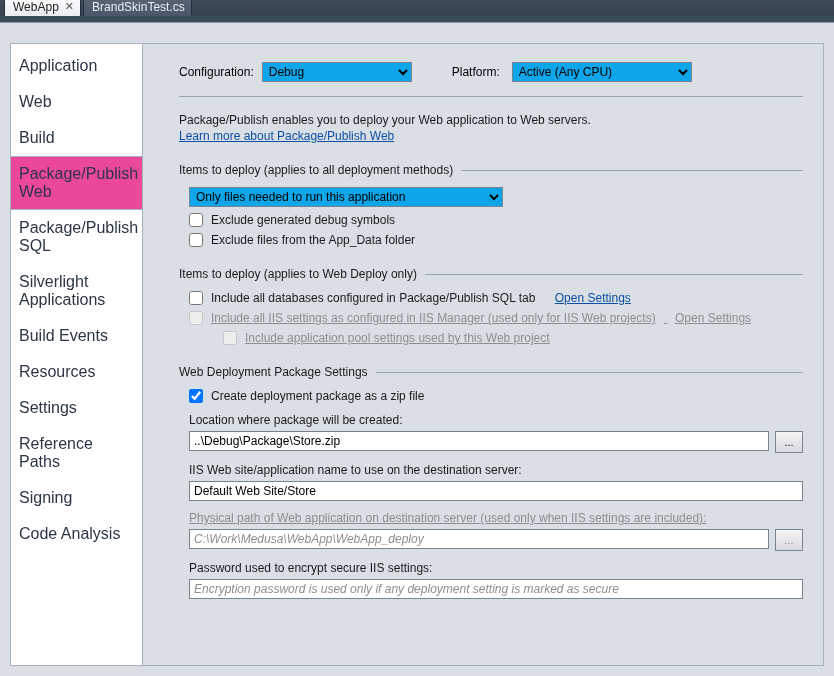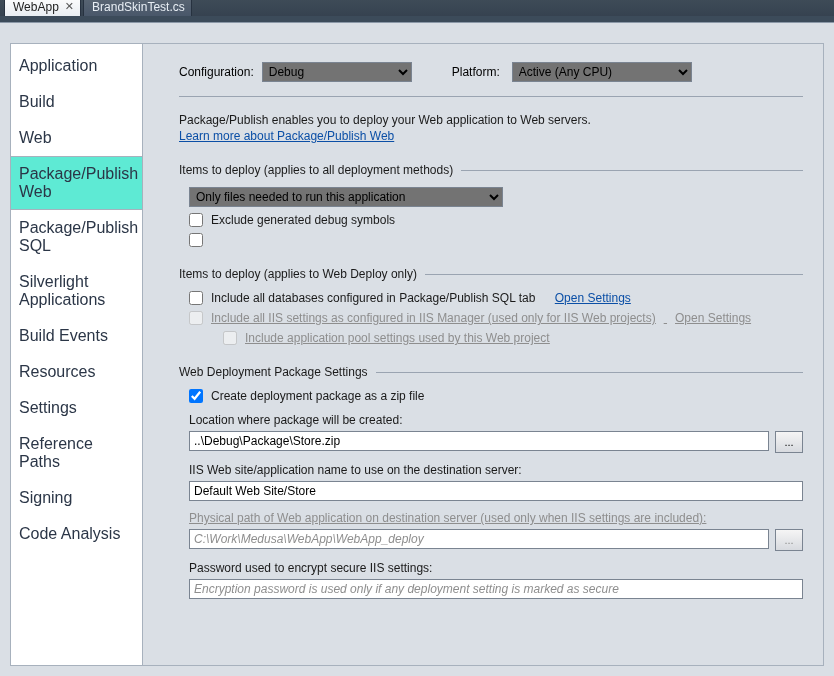--- a/index.html
+++ b/index.html
@@ -68,21 +68,21 @@
   }
   .sidebar-item {
     padding: 8px 8px;
     font-size: 16px;
     color: #2b3647;
     cursor: default;
     border-bottom: 1px solid transparent;
     border-top: 1px solid transparent;
   }
   .sidebar-item.selected {
-    background: #5eead4;
+    background: #ec4899;
     border-top: 1px solid #a7b1bd;
     border-bottom: 1px solid #a7b1bd;
     margin-right: -1px;
   }
   
   .content {
     position: absolute;
     top: 0; left: 132px; right: 0; bottom: 0;
     background: #dadfe5;
     border: 1px solid #a7b1bd;
@@ -94,21 +94,21 @@
     display: flex;
     align-items: center;
     gap: 8px;
     margin-bottom: 14px;
   }
   .label { color: #000; }
   .select {
     height: 20px;
     font-size: 12px;
     border: 1px solid #7a8491;
-    background: #737373;
+    background: #0ea5e9;
     padding: 0 2px;
   }
   .select.config { width: 150px; }
   .select.platform { width: 180px; margin-left: 4px; }
   .select.items { width: 314px; }
   .hr {
     height: 1px;
     background: #9aa4b1;
     margin: 10px 0 16px 0;
   }
@@ -186,22 +186,22 @@
   <div class="doc-tab">
     <span>BrandSkinTest.cs</span>
   </div>
 </div>
 
 <div class="page">
   <div class="panel">
 
     <div class="sidebar">
       <div class="sidebar-item"><span>Application</span></div>
+      <div class="sidebar-item"><span>Web</span></div>
       <div class="sidebar-item"><span>Build</span></div>
-      <div class="sidebar-item"><span>Web</span></div>
       <div class="sidebar-item selected"><span>Package/Publish Web</span></div>
       <div class="sidebar-item"><span>Package/Publish SQL</span></div>
       <div class="sidebar-item"><span>Silverlight Applications</span></div>
       <div class="sidebar-item"><span>Build Events</span></div>
       <div class="sidebar-item"><span>Resources</span></div>
       <div class="sidebar-item"><span>Settings</span></div>
       <div class="sidebar-item"><span>Reference Paths</span></div>
       <div class="sidebar-item"><span>Signing</span></div>
       <div class="sidebar-item"><span>Code Analysis</span></div>
     </div>
@@ -234,20 +234,21 @@
       <div class="section-indent">
         <select class="select items">
           <option>Only files needed to run this application</option>
         </select>
         <div class="checkrow">
           <input type="checkbox" style="">
           <span>Exclude generated debug symbols</span>
         </div>
         <div class="checkrow">
           <input type="checkbox" style="">
+          <span>Exclude files from the App_Data folder</span>
         </div>
       </div>
 
       
       <div class="section-head">
         <span>Items to deploy (applies to Web Deploy only)</span>
         <div class="rule"></div>
       </div>
       <div class="section-indent">
         <div class="checkrow">

